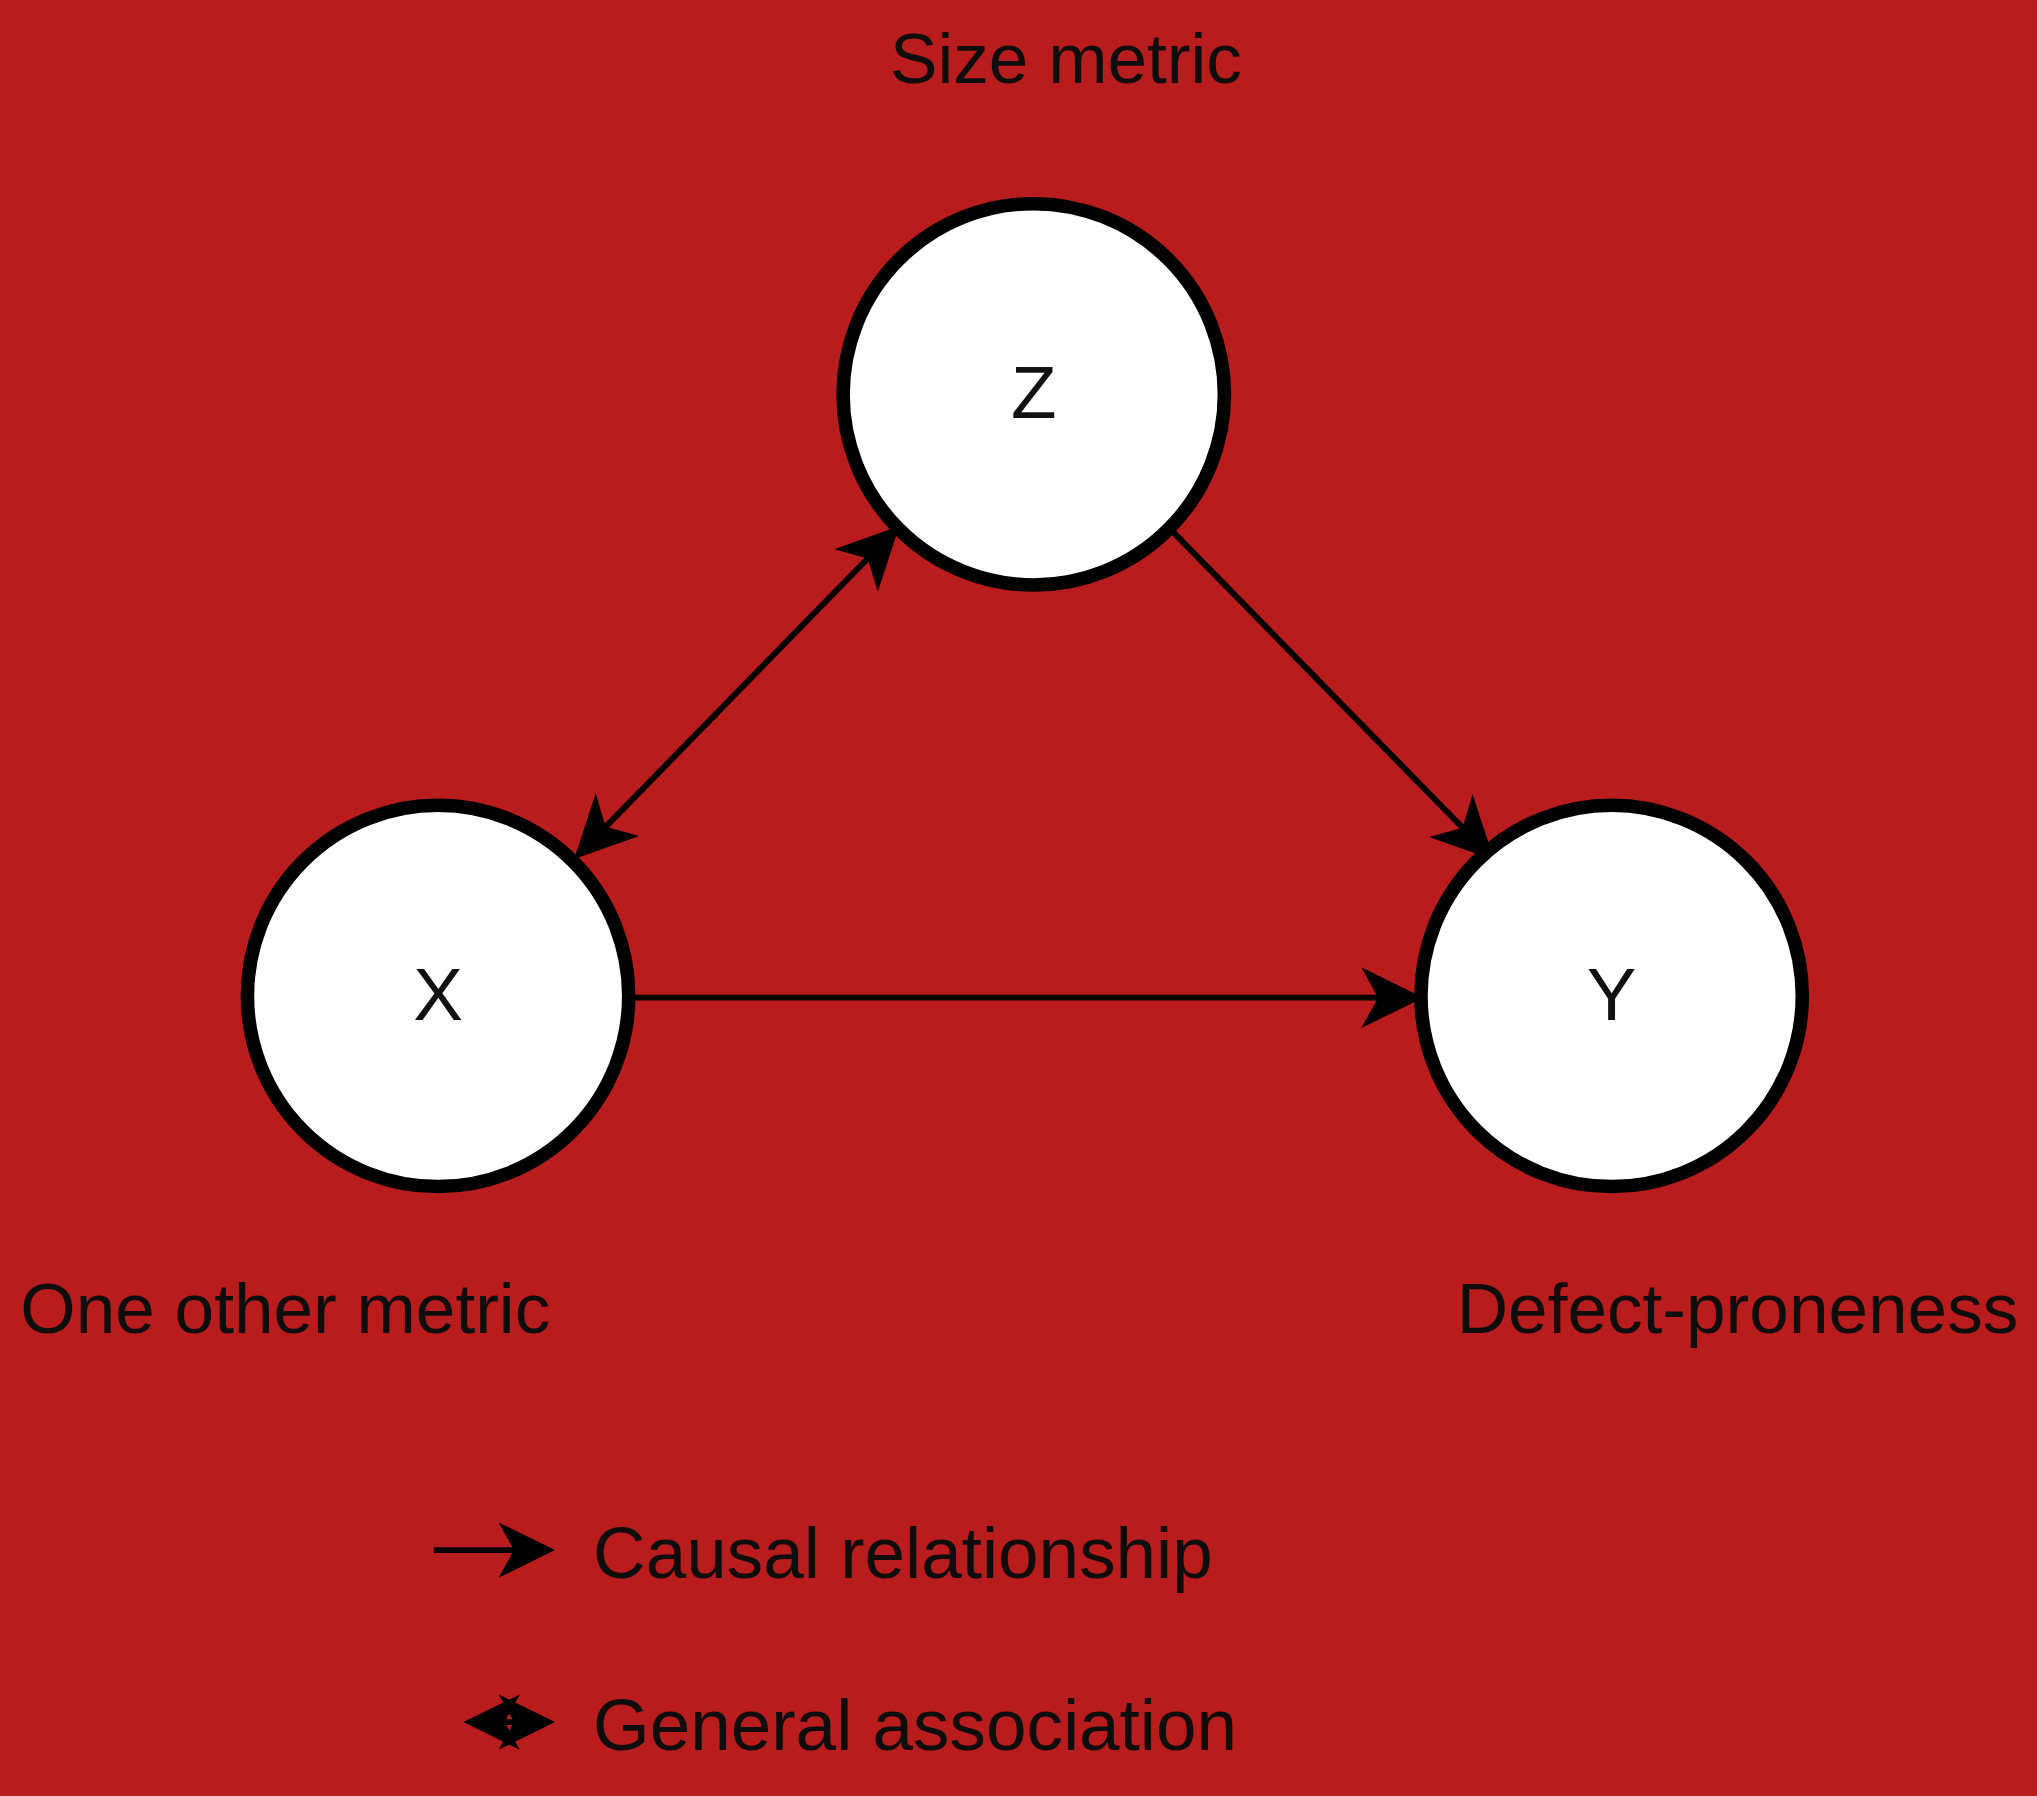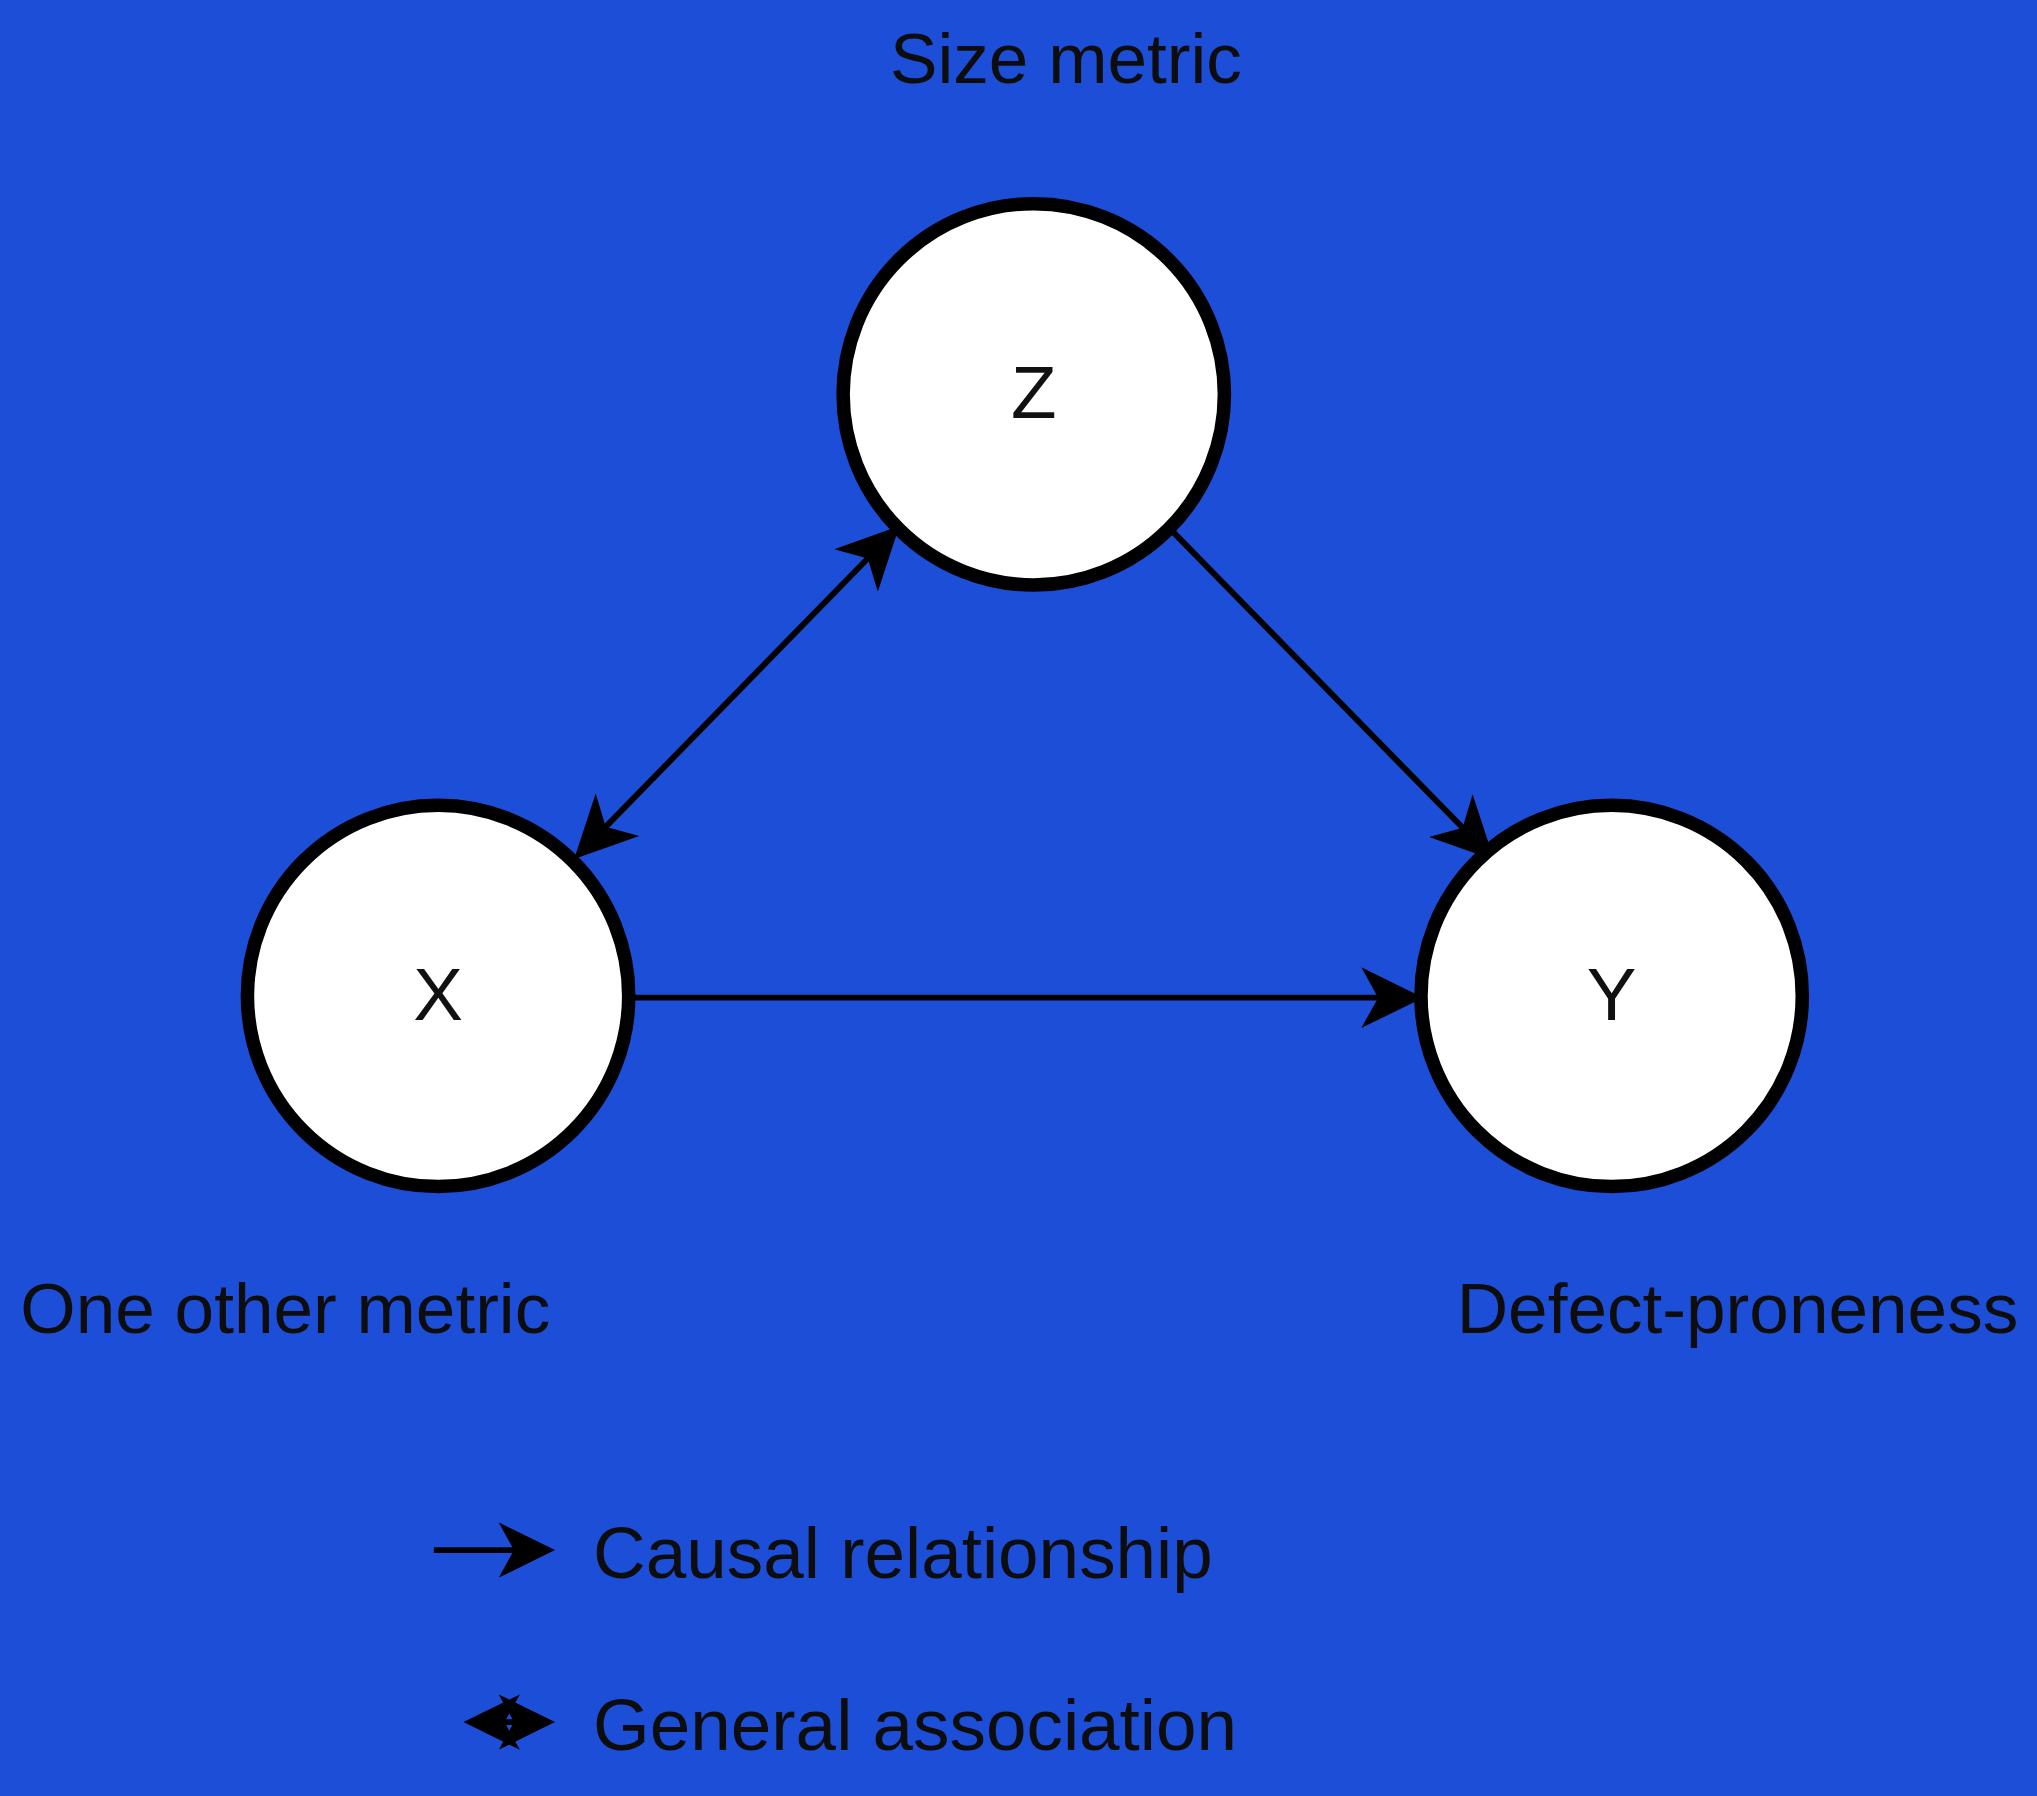--- a/index.html
+++ b/index.html
@@ -8,21 +8,21 @@
     background: #ffffff;
   }
   body {
     font-family: "Liberation Sans", sans-serif;
     color: #000000;
   }
   #canvas {
     position: relative;
     width: 2037px;
     height: 1797px;
-    background: #1d4ed8;
+    background: #b91c1c;
     overflow: hidden;
     text-align: center;
   }
   #dag-svg {
     position: absolute;
     left: 0;
     top: 0;
     width: 2037px;
     height: 1797px;
     display: block;

